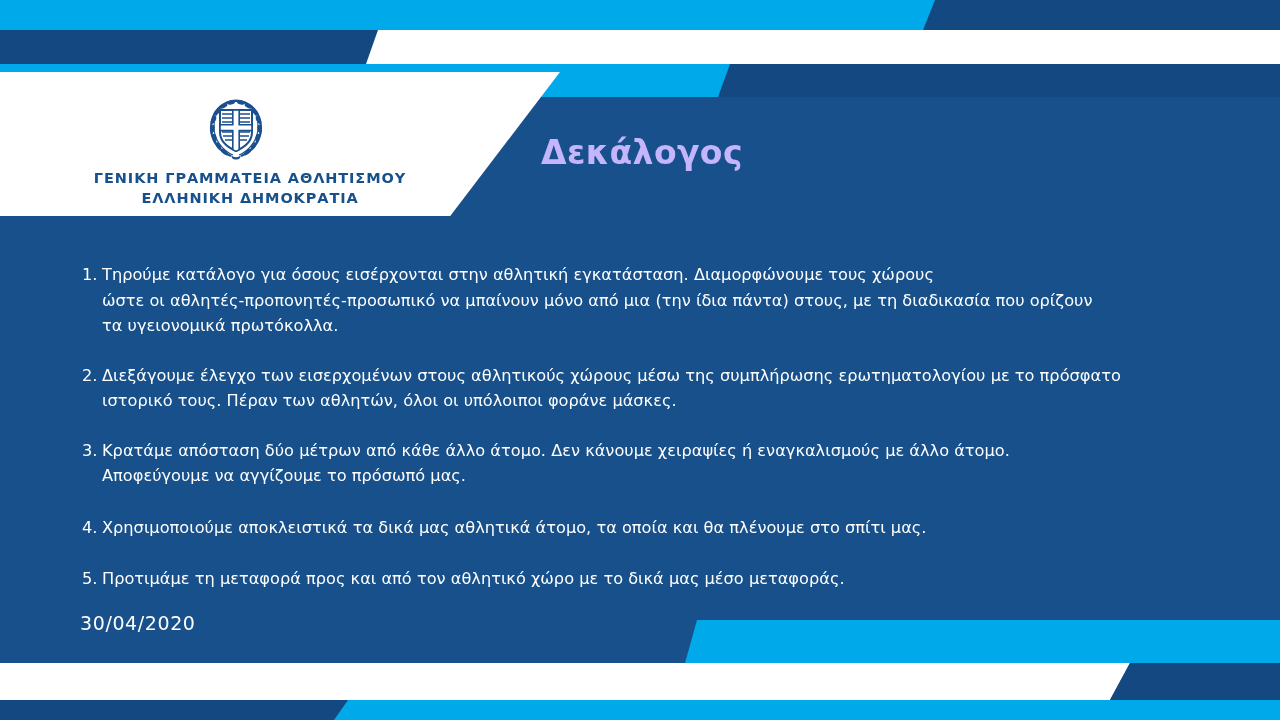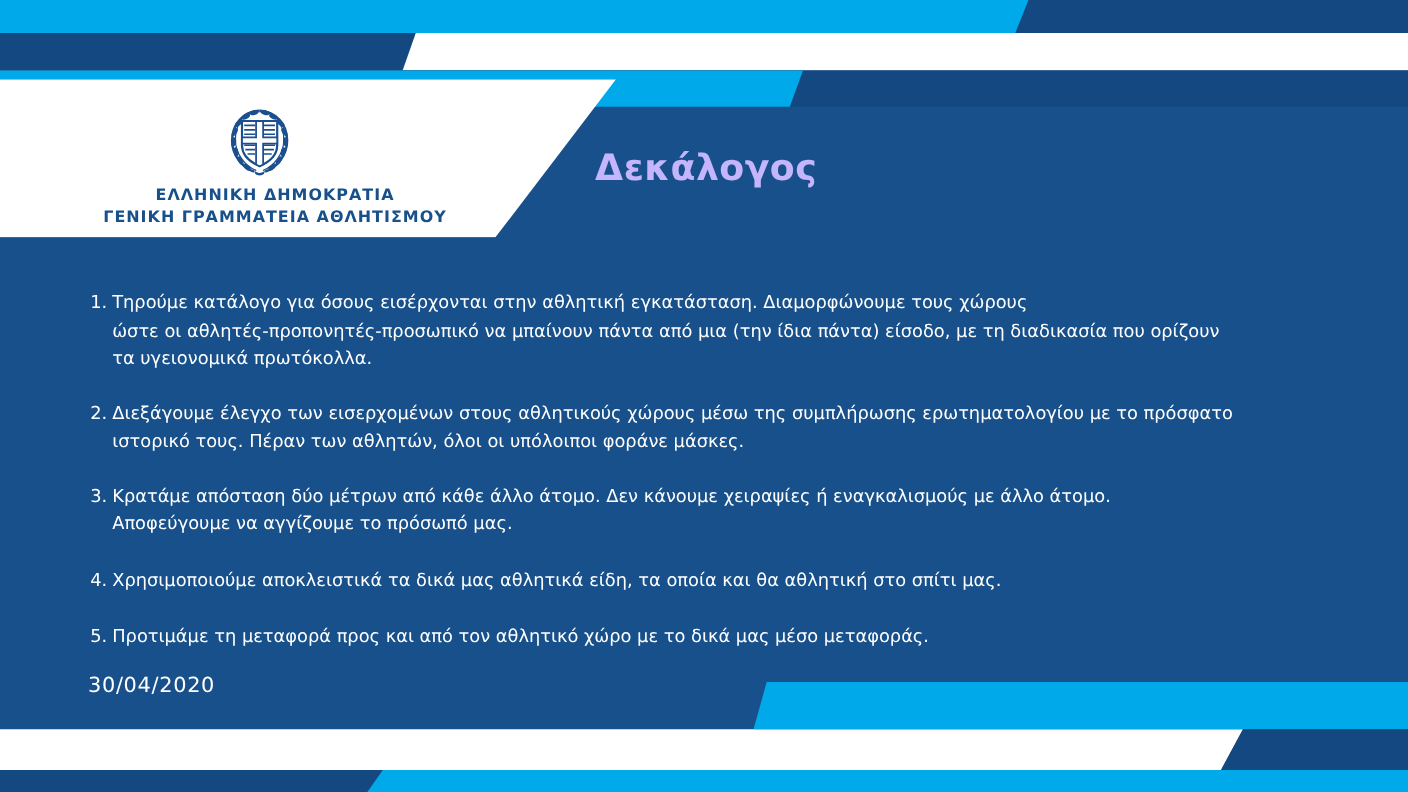--- a/index.html
+++ b/index.html
@@ -199,46 +199,46 @@
         <line x1="35" y1="44" x2="42" y2="44"></line>
       </g>
 
       <path d="M27.8 14 L34.2 14 L34.2 28.8 L47 28.8 L47 34.6 L34.2 34.6 L34.2 53.6
                C33 54.3 32 54.8 31 55.2 C30 54.8 29 54.3 27.8 53.6 L27.8 34.6
                L15 34.6 L15 28.8 L27.8 28.8 Z" fill="#FFFFFF" stroke="#1B4F8F" stroke-width="1.6"></path>
     </svg>
   </div>
 
   <div class="org-lines">
+    <div>ΓΕΝΙΚΗ ΓΡΑΜΜΑΤΕΙΑ ΑΘΛΗΤΙΣΜΟΥ</div>
     <div>ΕΛΛΗΝΙΚΗ ΔΗΜΟΚΡΑΤΙΑ</div>
-    <div>ΓΕΝΙΚΗ ΓΡΑΜΜΑΤΕΙΑ ΑΘΛΗΤΙΣΜΟΥ</div>
   </div>
 
   <div class="slide-title">Δεκάλογος</div>
 
   <div class="rules">
     <div class="rule r1">
       <span class="rule-num">1.</span>
       <span class="rule-text">Τηρούμε κατάλογο για όσους εισέρχονται στην αθλητική εγκατάσταση. Διαμορφώνουμε τους χώρους
-ώστε οι αθλητές-προπονητές-προσωπικό να μπαίνουν πάντα από μια (την ίδια πάντα) είσοδο, με τη διαδικασία που ορίζουν
+ώστε οι αθλητές-προπονητές-προσωπικό να μπαίνουν μόνο από μια (την ίδια πάντα) στους, με τη διαδικασία που ορίζουν
 τα υγειονομικά πρωτόκολλα.</span>
     </div>
     <div class="rule r2">
       <span class="rule-num">2.</span>
       <span class="rule-text">Διεξάγουμε έλεγχο των εισερχομένων στους αθλητικούς χώρους μέσω της συμπλήρωσης ερωτηματολογίου με το πρόσφατο
 ιστορικό τους. Πέραν των αθλητών, όλοι οι υπόλοιποι φοράνε μάσκες.</span>
     </div>
     <div class="rule r3">
       <span class="rule-num">3.</span>
       <span class="rule-text">Κρατάμε απόσταση δύο μέτρων από κάθε άλλο άτομο. Δεν κάνουμε χειραψίες ή εναγκαλισμούς με άλλο άτομο.
 Αποφεύγουμε να αγγίζουμε το πρόσωπό μας.</span>
     </div>
     <div class="rule r4">
       <span class="rule-num">4.</span>
-      <span class="rule-text">Χρησιμοποιούμε αποκλειστικά τα δικά μας αθλητικά είδη, τα οποία και θα αθλητική στο σπίτι μας.</span>
+      <span class="rule-text">Χρησιμοποιούμε αποκλειστικά τα δικά μας αθλητικά άτομο, τα οποία και θα πλένουμε στο σπίτι μας.</span>
     </div>
     <div class="rule r5">
       <span class="rule-num">5.</span>
       <span class="rule-text">Προτιμάμε τη μεταφορά προς και από τον αθλητικό χώρο με το δικά μας μέσο μεταφοράς.</span>
     </div>
   </div>
 
   <div class="slide-date">30/04/2020</div>
 
 </div>

